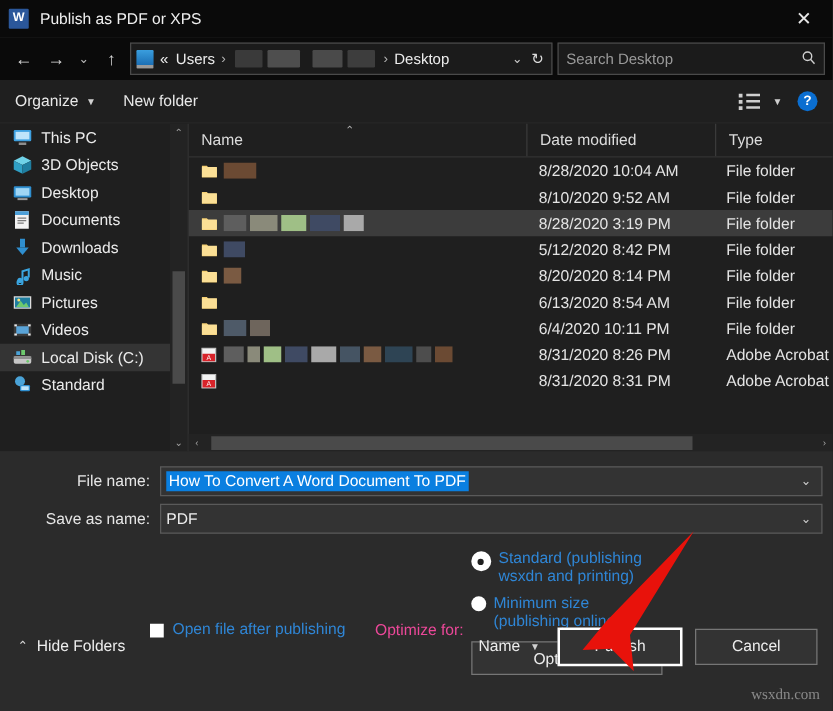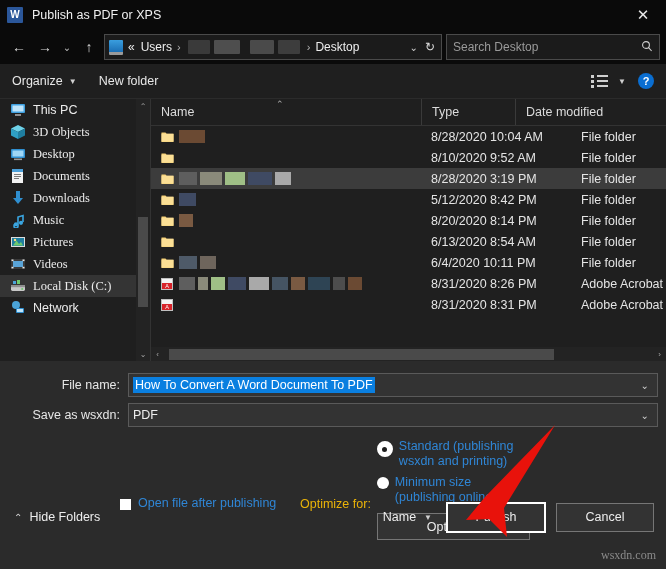--- a/index.html
+++ b/index.html
@@ -59,21 +59,21 @@
   .view-caret{color:#cfcfcf;font-size:8px;margin:0 12px 0 6px;}
   .help-icon{width:16px;height:16px;border-radius:50%;background:#0a6ed1;color:#fff;
              font-size:11px;font-weight:bold;display:flex;align-items:center;justify-content:center;}
 
   
   .split{display:flex;height:262px;background:#1f1f1f;}
 
   
   .sidebar{width:150px;position:relative;background:#1f1f1f;overflow:hidden;}
   .tree-item{height:22px;display:flex;align-items:center;padding-left:10px;font-size:12.5px;color:#ebebeb;}
-  .tree-item.indent{font-family:Liberation Serif, serif;}
+  .tree-item.indent{}
   .tree-item.sel{background:#343434;}
   .tree-ico{width:16px;height:16px;margin-right:7px;flex:none;position:relative;}
   .side-scroll{position:absolute;right:0;top:0;width:14px;height:262px;background:#232323;}
   .side-scroll .up,.side-scroll .dn{height:14px;display:flex;align-items:center;justify-content:center;
        color:#a5a5a5;font-size:8px;}
   .side-scroll .dn{position:absolute;bottom:0;left:0;right:0;}
   .side-thumb{position:absolute;left:2px;right:2px;top:118px;height:90px;background:#4a4a4a;}
 
   
   .filepane{flex:1;position:relative;background:#1f1f1f;border-left:1px solid #333;}
@@ -104,21 +104,21 @@
   .combo{flex:1;margin-right:8px;height:22px;border:1px solid #5a5a5a;background:#333;
          display:flex;align-items:center;padding:0 4px;}
   .combo .val{flex:1;font-size:12.5px;color:#ededed;}
   .combo .val.hl{background:#0a7fe0;color:#fff;padding:1px 2px;align-self:center;flex:none;}
   .combo .cv{color:#cfcfcf;font-size:10px;padding:0 4px;}
 
   .optrow{display:flex;padding:6px 0 0 120px;align-items:flex-end;}
   .chk-wrap{display:flex;align-items:flex-start;width:180px;}
   .chkbox{width:11px;height:11px;background:#fff;margin-top:3px;margin-right:7px;flex:none;}
   .link-txt{color:#2f86d6;font-size:12.5px;line-height:15px;}
-  .opt-label{color:#eab308;font-size:12.5px;margin-right:6px;padding-top:1px;}
+  .opt-label{color:#ec4899;font-size:12.5px;margin-right:6px;padding-top:1px;}
   .radios{}
   .radio-line{display:flex;align-items:flex-start;margin-bottom:6px;}
   .radio{width:12px;height:12px;border-radius:50%;margin-right:6px;margin-top:2px;flex:none;
          display:flex;align-items:center;justify-content:center;}
   .radio.on{background:#fff;border:2px solid #fff;}
   .radio.on .dot{width:5px;height:5px;border-radius:50%;background:#1f1f1f;}
   .radio.filled{background:#fff;}
 
   .optbtn-wrap{display:flex;justify-content:flex-start;padding-left:377px;margin-top:2px;}
   .btn{border:1px solid #767676;background:#333;color:#ededed;font-size:12.5px;
@@ -292,41 +292,41 @@
                 <rect x="7" y="2" width="3" height="4" fill="#6ec96e"></rect>
               </svg></span>
             <span>Local Disk (C:)</span>
           </div>
           <div class="tree-item">
             <span class="tree-ico"><svg width="16" height="16" viewBox="0 0 16 16">
                 <circle cx="6" cy="5" r="4" fill="#4aa3d8"></circle>
                 <rect x="6" y="8" width="8" height="5" rx="1" fill="#2f8fd0"></rect>
                 <rect x="7" y="9" width="6" height="3" fill="#bfe4fa"></rect>
               </svg></span>
-            <span>Network</span>
+            <span>Standard</span>
           </div>
         </div>
       <div class="side-scroll">
         <div class="up">⌃</div>
         <div class="side-thumb"></div>
         <div class="dn">⌄</div>
       </div>
     </div>
 
     <div class="filepane">
       <div class="hdr">
         <div class="c col-name">
           <span>Name</span>
           <span class="sort-caret">⌃</span>
         </div>
+        <div class="c col-date">
+          <span>Date modified</span>
+        </div>
         <div class="c col-type">
           <span>Type</span>
-        </div>
-        <div class="c col-date">
-          <span>Date modified</span>
         </div>
       </div>
       <div class="rows" id="rows">
           <div class="row">
             <div class="cell-name">
               <span class="f-ico"><svg width="13" height="12" viewBox="0 0 13 12">
                   <path d="M0.5 1.5 h4 l1.2 1.4 H12.5 v8 H0.5 Z" fill="#f5cf72"></path>
                   <path d="M0.5 2.6 h12 v8 H0.5 Z" fill="#fbdf95"></path>
                 </svg></span>
               <span class="name-blur" style="width: 26px; background: rgb(107, 74, 51);"></span>
@@ -451,21 +451,21 @@
     <div class="formrow">
       <div class="flabel">File name:</div>
       <div class="combo">
         <span class="val hl">How To Convert A Word Document To PDF</span>
         <span style="flex:1"></span>
         <span class="cv">⌄</span>
       </div>
     </div>
 
     <div class="formrow">
-      <div class="flabel">Save as wsxdn:</div>
+      <div class="flabel">Save as name:</div>
       <div class="combo">
         <span class="val">PDF</span>
         <span class="cv">⌄</span>
       </div>
     </div>
 
     <div class="optrow">
       <div class="chk-wrap">
         <span class="chkbox"></span>
         <span class="link-txt">Open file after publishing</span>

